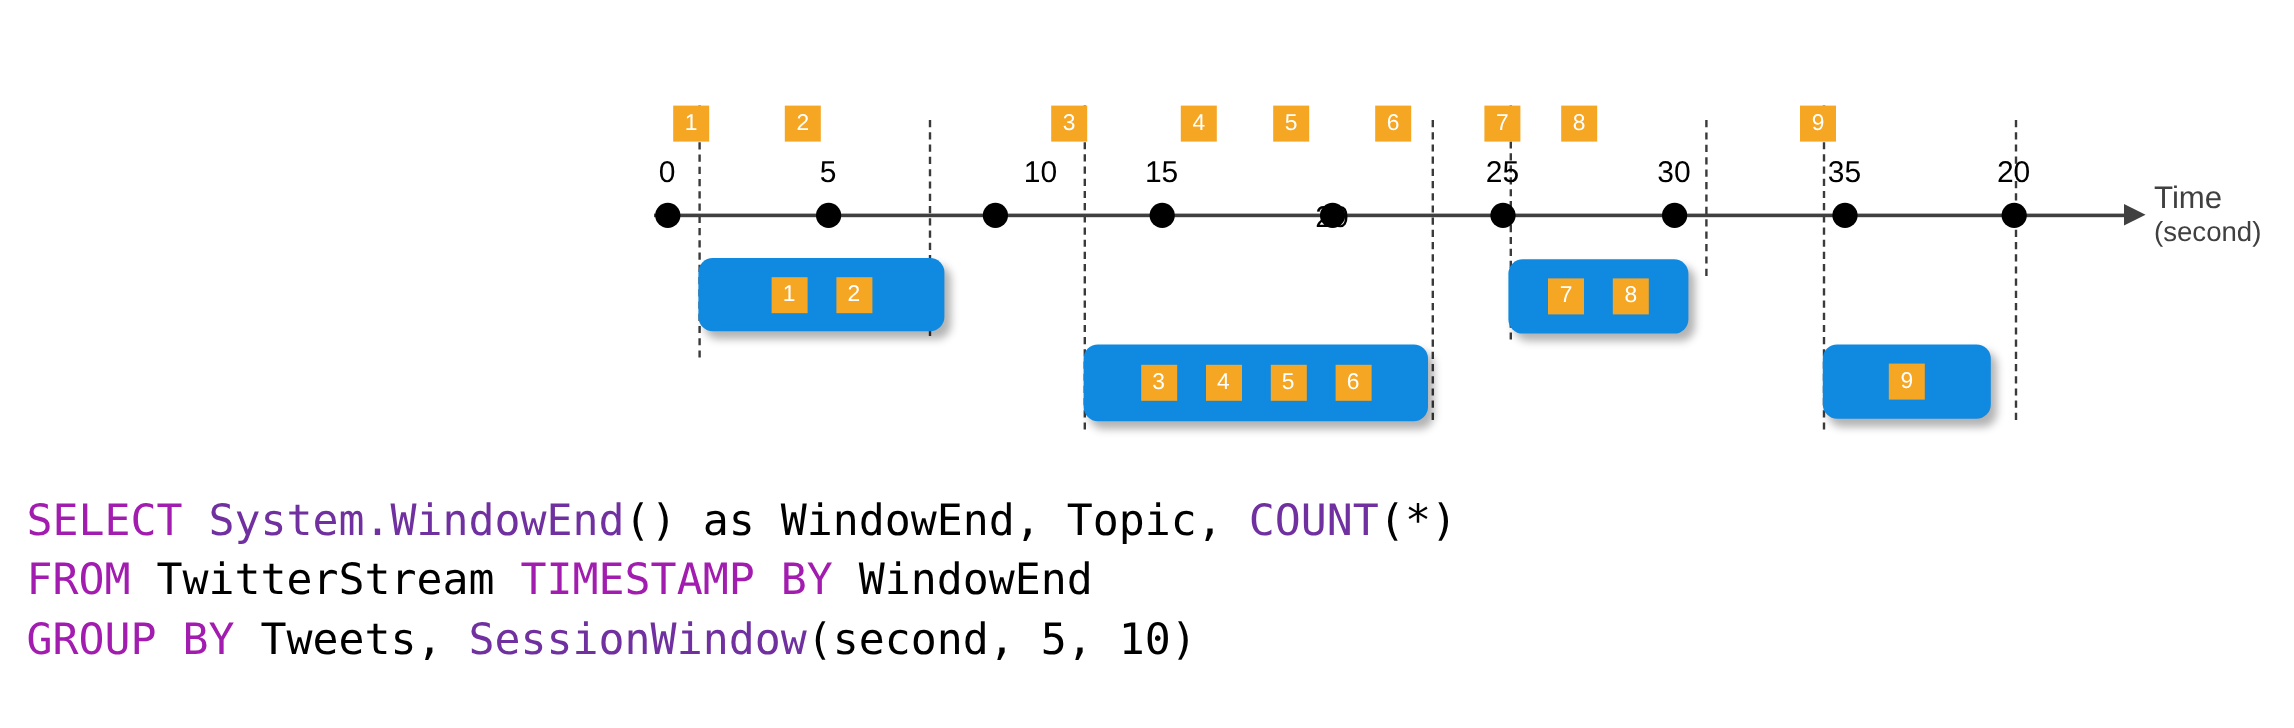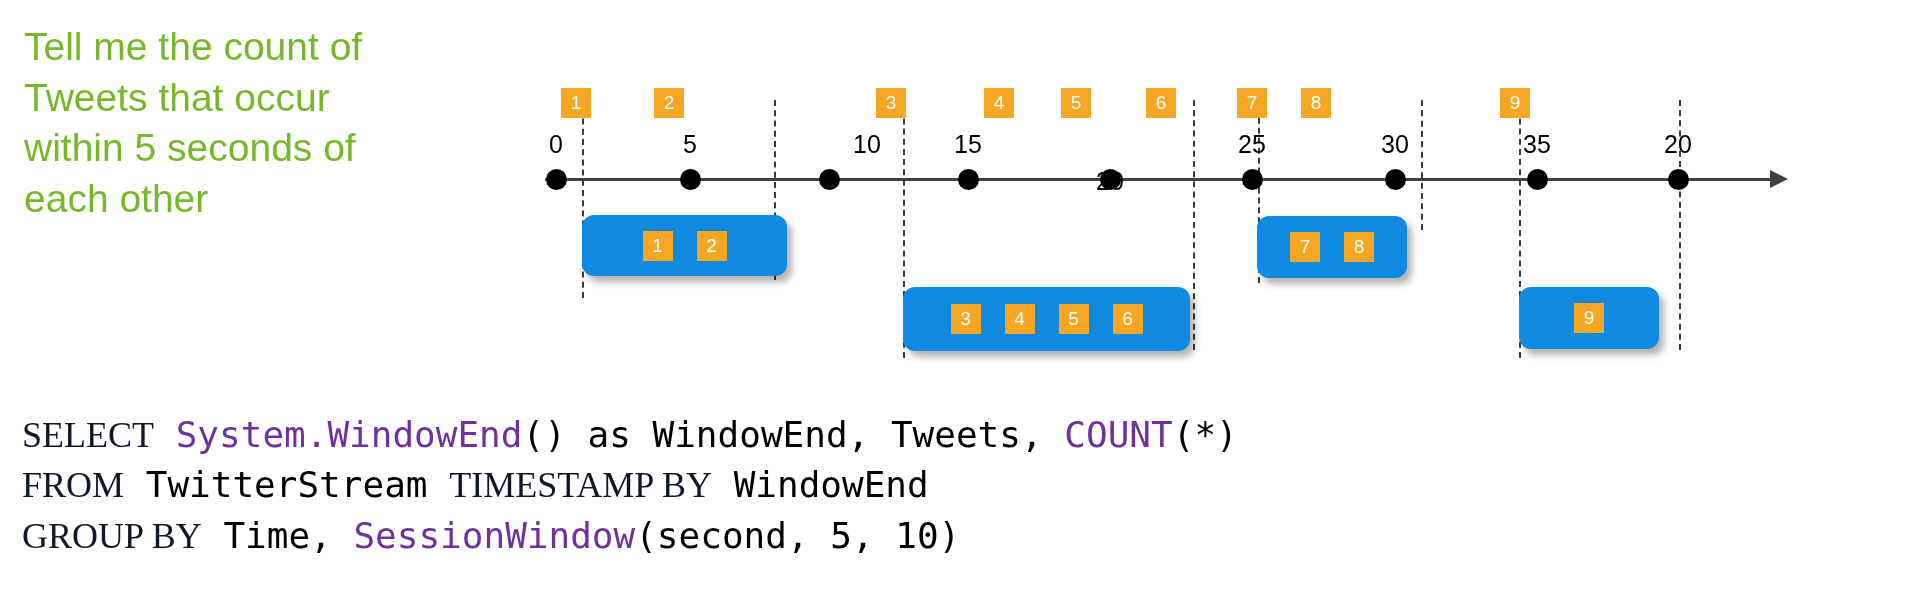--- a/index.html
+++ b/index.html
@@ -86,43 +86,46 @@
   .window-box .marker{position:static;}
 
   
   .code{
     position:absolute;left:22px;top:410px;
     font-family:"DejaVu Sans Mono", monospace;
     font-size:36px;line-height:1.37;
     color:#000000;
     white-space:pre;
   }
-  .kw{color:#0f172a;font-family:Liberation Serif, serif;}
+  .kw{color:#a21caf;}
   .fn{color:#7030A0;}
   .pl{color:#000000;}
 </style>
 </head>
 <body>
 
 <div id="stage">
 
-  <div class="prompt">Tell me the count of Tweets that occur within 5 seconds of each other</div>
 
 
   <div class="vline" style="left:582px;top:88px;height:210px;"></div>
   <div class="vline" style="left:774px;top:100px;height:180px;"></div>
   <div class="vline" style="left:903px;top:88px;height:270px;"></div>
   <div class="vline" style="left:1193px;top:100px;height:250px;"></div>
   <div class="vline" style="left:1258px;top:88px;height:195px;"></div>
   <div class="vline" style="left:1421px;top:100px;height:130px;"></div>
   <div class="vline" style="left:1519px;top:88px;height:270px;"></div>
   <div class="vline" style="left:1679px;top:100px;height:250px;"></div>
 
   <div class="axis-line"></div>
   <div class="axis-arrow"></div>
+  <div class="axis-caption">
+    <span>Time</span>
+    <span class="sub">(second)</span>
+  </div>
 
   <div class="tick-label" style="left:556px;">0</div>
   <div class="tick-label" style="left:690px;">5</div>
   <div class="tick-label" style="left:867px;text-align:center;">10</div>
   <div class="tick-label" style="left:968px;">15</div>
   <div class="tick-label" style="left:1110px;margin-top:37px;">20</div>
   <div class="tick-label" style="left:1252px;">25</div>
   <div class="tick-label" style="left:1395px;">30</div>
   <div class="tick-label" style="left:1537px;">35</div>
   <div class="tick-label" style="left:1678px;">20</div>
@@ -161,17 +164,17 @@
 
   <div class="window-box" style="left:1257px;top:216px;width:150px;height:62px;">
     <span class="marker">7</span>
     <span class="marker">8</span>
   </div>
 
   <div class="window-box" style="left:1519px;top:287px;width:140px;height:62px;">
     <span class="marker">9</span>
   </div>
 
-  <div class="code"><span class="kw">SELECT</span><span class="pl"> </span><span class="fn">System.WindowEnd</span><span class="pl">() as WindowEnd, Tweets, </span><span class="fn">COUNT</span><span class="pl">(*)</span>
+  <div class="code"><span class="kw">SELECT</span><span class="pl"> </span><span class="fn">System.WindowEnd</span><span class="pl">() as WindowEnd, Topic, </span><span class="fn">COUNT</span><span class="pl">(*)</span>
 <span class="kw">FROM</span><span class="pl"> TwitterStream </span><span class="kw">TIMESTAMP BY</span><span class="pl"> WindowEnd</span>
-<span class="kw">GROUP BY</span><span class="pl"> Time, </span><span class="fn">SessionWindow</span><span class="pl">(second, 5, 10)</span></div>
+<span class="kw">GROUP BY</span><span class="pl"> Tweets, </span><span class="fn">SessionWindow</span><span class="pl">(second, 5, 10)</span></div>
 
 </div>
 
 </body></html>

